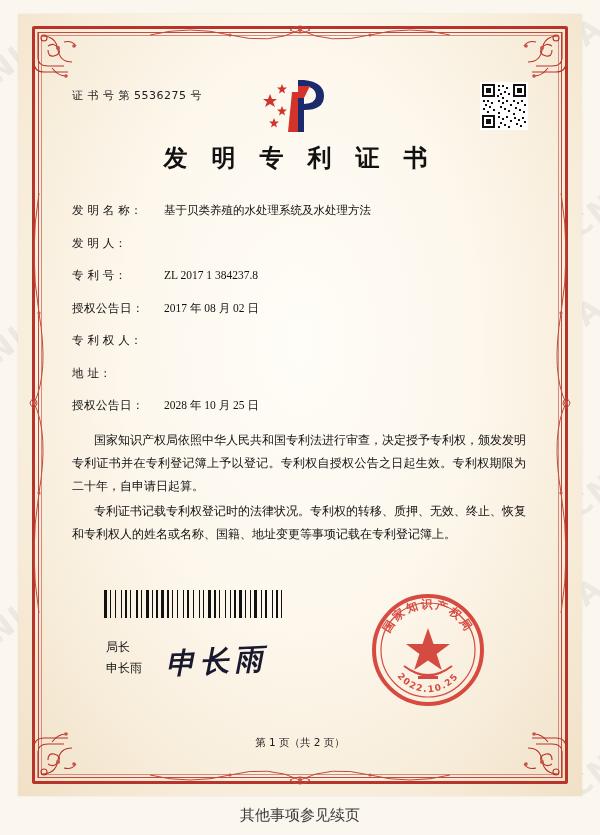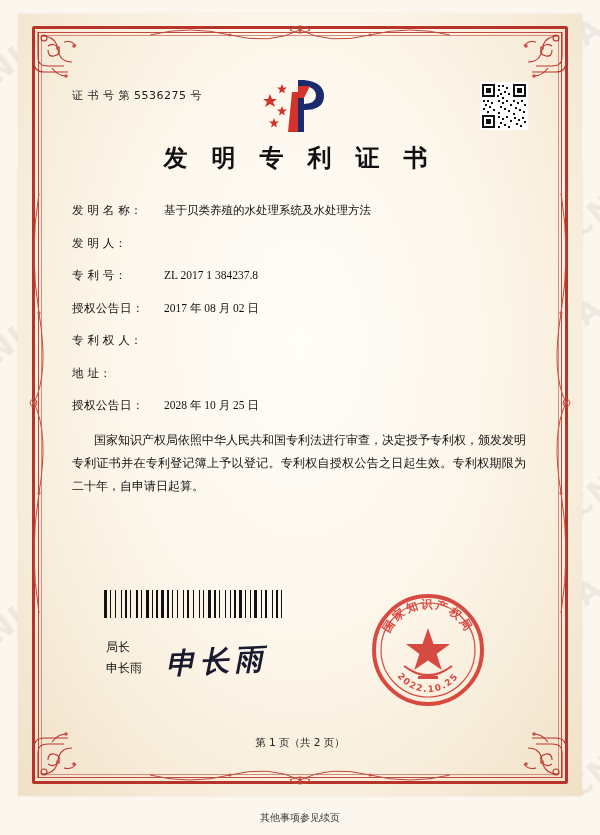--- a/index.html
+++ b/index.html
@@ -105,21 +105,21 @@
     font-style:italic;font-weight:bold;letter-spacing:5px;
     transform:rotate(-3deg);
   }
   .seal{position:absolute;right:52px;bottom:58px;width:116px;height:116px;}
   .pagefoot{
     position:absolute;left:0;right:0;bottom:16px;text-align:center;
     font-size:10.5px;color:#222;
   }
   .footnote{
     position:absolute;left:0;right:0;bottom:10px;text-align:center;
-    font-size:10px;color:#3a3a3a;z-index:5;
+    font-size:15px;color:#3a3a3a;z-index:5;
   }
 </style>
 </head>
 <body>
 
 <div class="wm-layer" id="wmLayer">
     <div class="wm" style="left: -40px; top: 40px;">CNIPA</div>
     <div class="wm" style="left: 90px; top: 40px;">CNIPA</div>
     <div class="wm" style="left: 230px; top: 40px;">CNIPA</div>
     <div class="wm" style="left: 370px; top: 40px;">CNIPA</div>
@@ -394,20 +394,21 @@
       <div class="frow-two">
         <div class="half">
           <div class="flabel">授权公告日：</div>
           <div class="fval">2028 年 10 月 25 日</div>
         </div>
       </div>
     </div>
 
     <div class="para">
       <p>国家知识产权局依照中华人民共和国专利法进行审查，决定授予专利权，颁发发明专利证书并在专利登记簿上予以登记。专利权自授权公告之日起生效。专利权期限为二十年，自申请日起算。</p>
+      <p>专利证书记载专利权登记时的法律状况。专利权的转移、质押、无效、终止、恢复和专利权人的姓名或名称、国籍、地址变更等事项记载在专利登记簿上。</p>
     </div>
 
     <div class="barcode" id="barcode">
         <i style="width: 3px; background: rgb(17, 17, 17);"></i>
         <i style="width: 1px; background: transparent;"></i>
         <i style="width: 1px; background: rgb(17, 17, 17);"></i>
         <i style="width: 2px; background: transparent;"></i>
         <i style="width: 1px; background: rgb(17, 17, 17);"></i>
         <i style="width: 3px; background: transparent;"></i>
         <i style="width: 1px; background: rgb(17, 17, 17);"></i>

